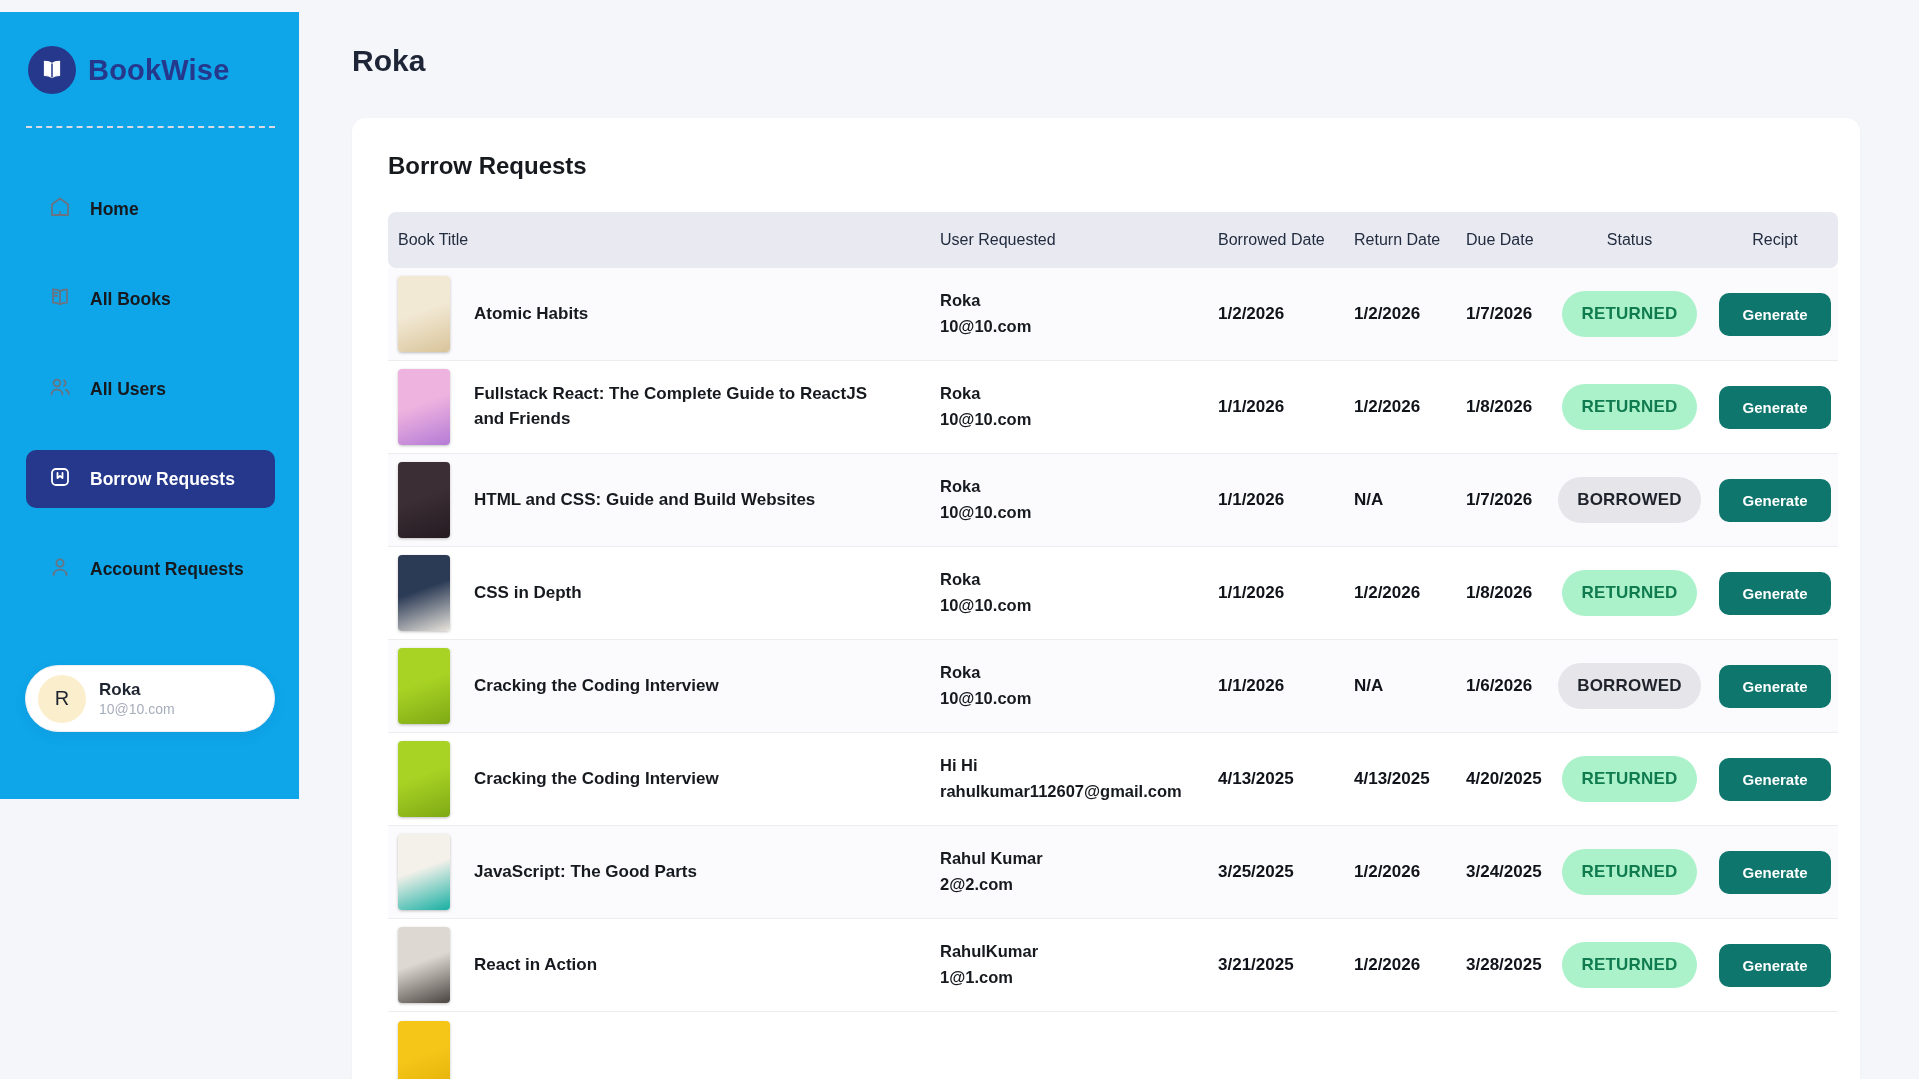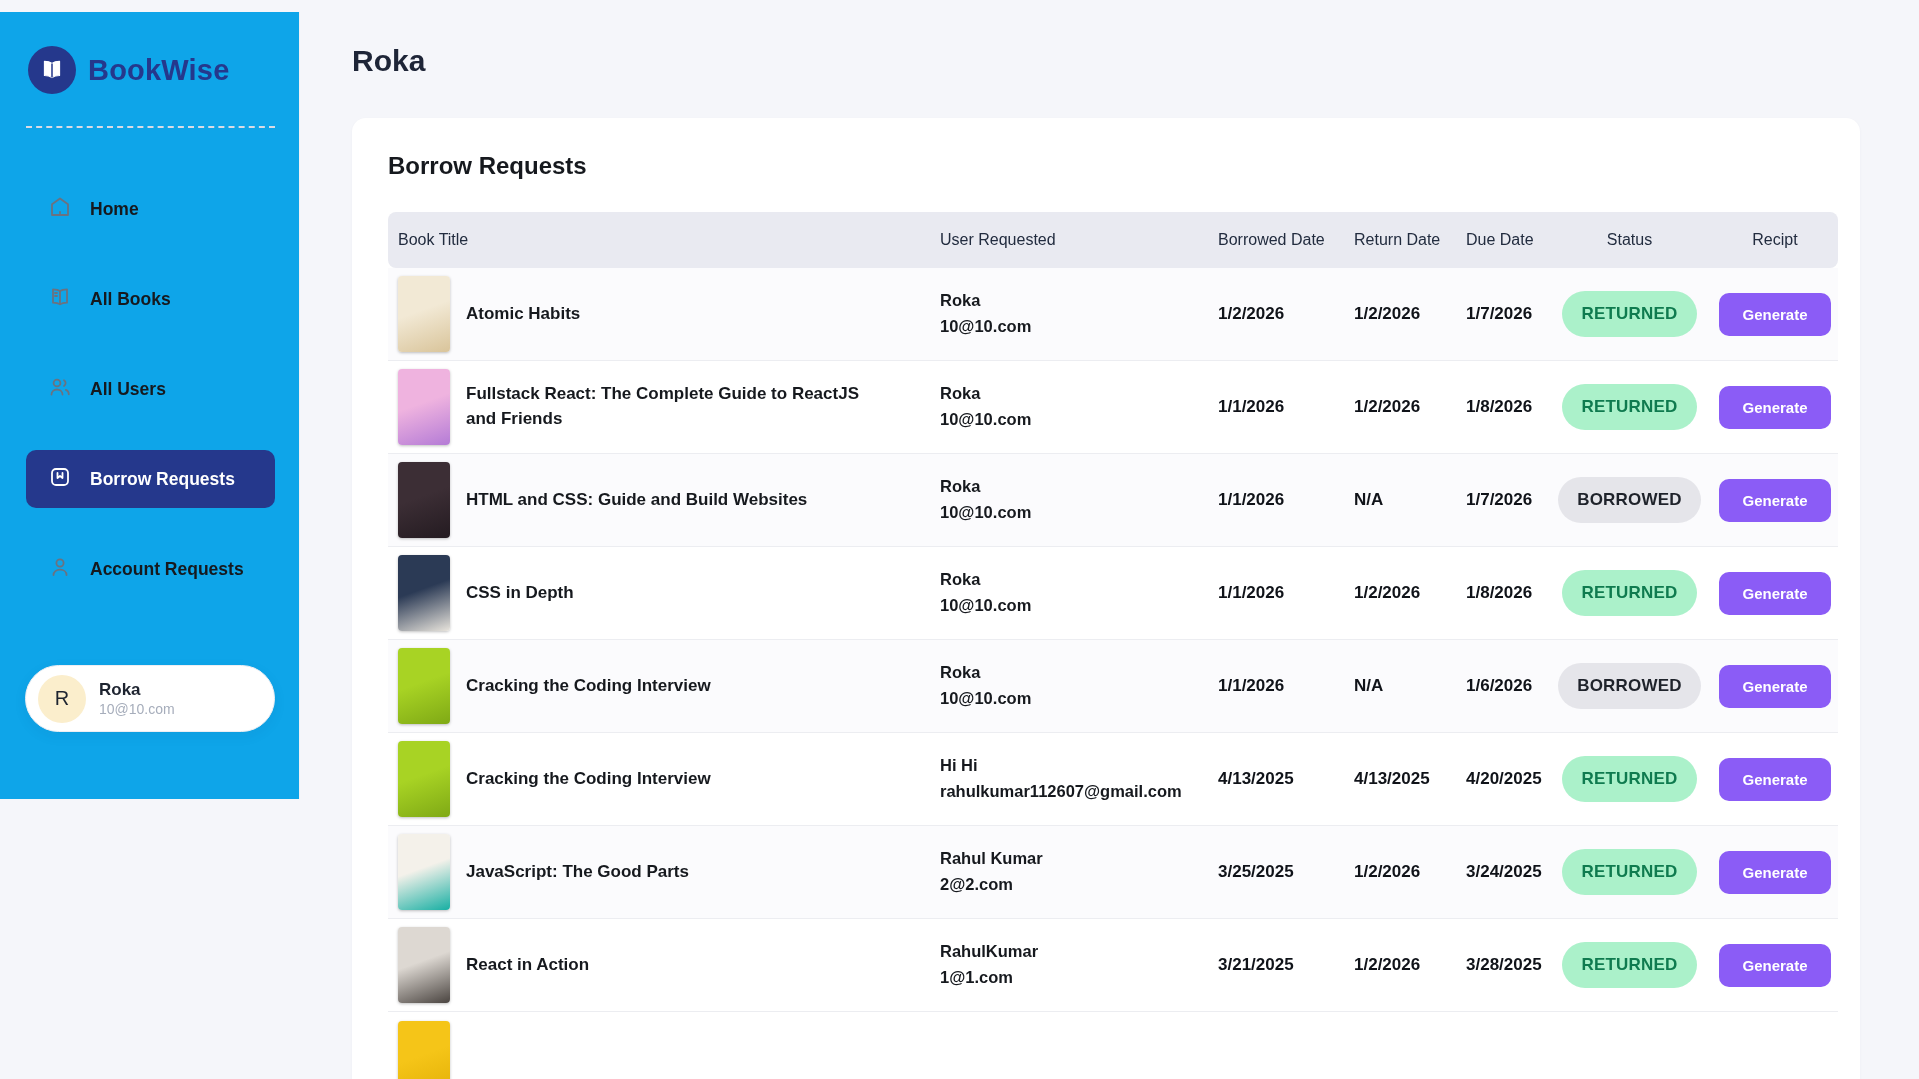--- a/index.html
+++ b/index.html
@@ -33,32 +33,32 @@
 
   
   .table { margin-top:32px; width:1450px; }
   .tgrid { display:grid; grid-template-columns:542fr 278fr 136fr 112fr 91fr 165fr 126fr; align-items:center; }
   .thead { background:#E9EAF1; border-radius:8px; min-height:56px; padding:8px 0; }
   .thead .th { font-size:16px; font-weight:500; color:#222C3F; line-height:1.35; padding-left:10px; padding-right:8px; }
   .th.c-center { text-align:center; padding-left:0; padding-right:0; }
   .trow { min-height:93px; border-bottom:1px solid #ECEDF1; }
   .trow:nth-child(odd) { background:#FBFBFD; }
   .cell { padding-left:10px; }
-  .book-cell { display:flex; align-items:center; gap:16px; padding-right:46px; }
+  .book-cell { display:flex; align-items:center; gap:24px; padding-right:46px; }
   .cover { width:52px; height:76px; border-radius:4px; flex:0 0 auto; box-shadow:0 1px 3px rgba(0,0,0,0.25); }
   .book-title { font-size:17px; font-weight:700; color:#16191E; line-height:1.45; }
   .user-name { font-size:16.5px; font-weight:700; color:#16191E; line-height:1.55; }
   .user-email { font-size:16.5px; font-weight:700; color:#16191E; line-height:1.55; word-break:break-all; padding-right:6px; }
   .date { font-size:17px; font-weight:700; color:#101319; }
   .badge-wrap { display:flex; justify-content:center; padding-left:0; }
   .badge { border-radius:999px; padding:13px 19px; font-size:17px; font-weight:700; letter-spacing:0.2px; white-space:nowrap; }
   .badge-returned { background:#ABF1CA; color:#0F7B4F; }
   .badge-borrowed { background:#E5E5EA; color:#1F232B; }
   .action-wrap { display:flex; justify-content:center; }
-  .btn-generate { background:#8b5cf6; color:#FFFFFF; border:none; border-radius:10px; padding:13px 23px; font-size:15px; font-weight:700; font-family:inherit; cursor:pointer; }
+  .btn-generate { background:#0f766e; color:#FFFFFF; border:none; border-radius:10px; padding:13px 23px; font-size:15px; font-weight:700; font-family:inherit; cursor:pointer; }
   .partial-row { min-height:93px; display:flex; align-items:flex-start; padding-top:9px; padding-left:10px; }
 </style>
 </head>
 <body>
 
 <aside class="sidebar">
   <div class="brand">
     <span class="brand-badge">
       <svg width="26" height="26" viewBox="0 0 24 24" fill="#FFFFFF" stroke="#FFFFFF" stroke-width="1" stroke-linejoin="round">
         <path d="M12 6 C10 4.4 7.5 4 5 4 v13 c2.5 0 5 .4 7 2 2-1.6 4.5-2 7-2 V4 c-2.5 0-5 .4-7 2 Z"></path>

